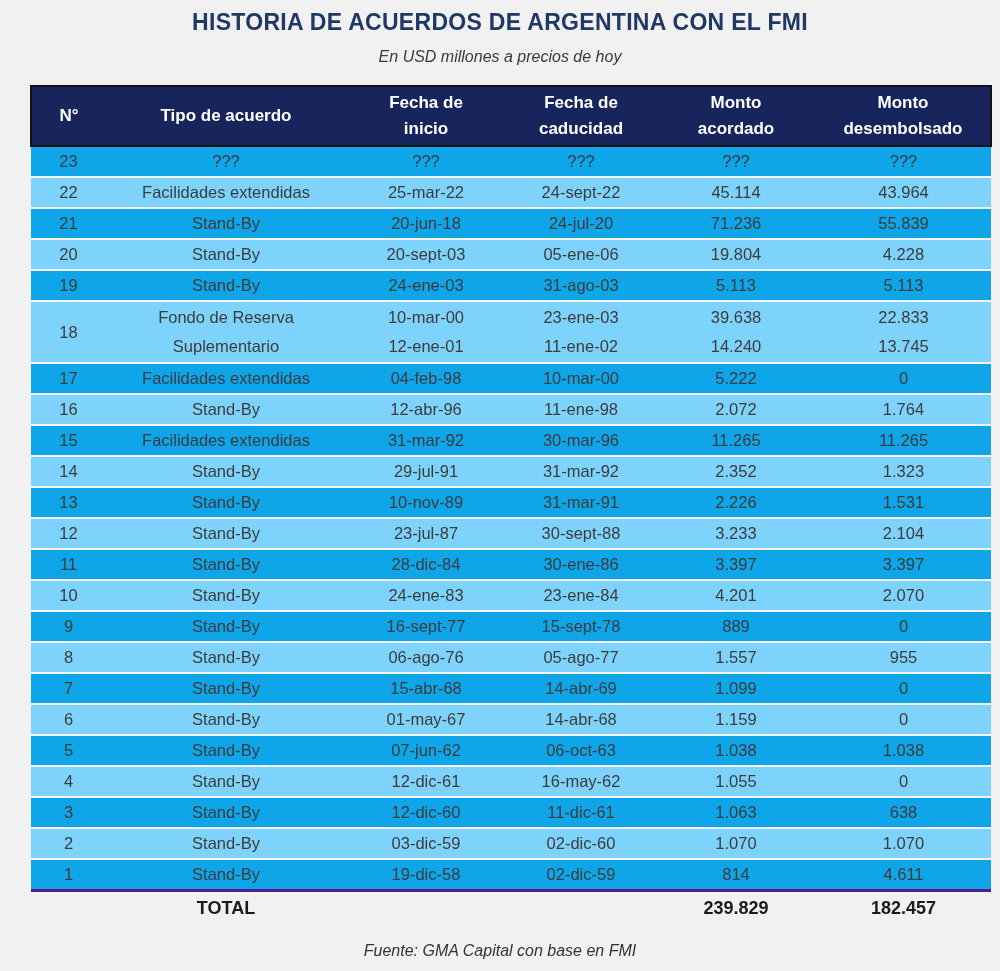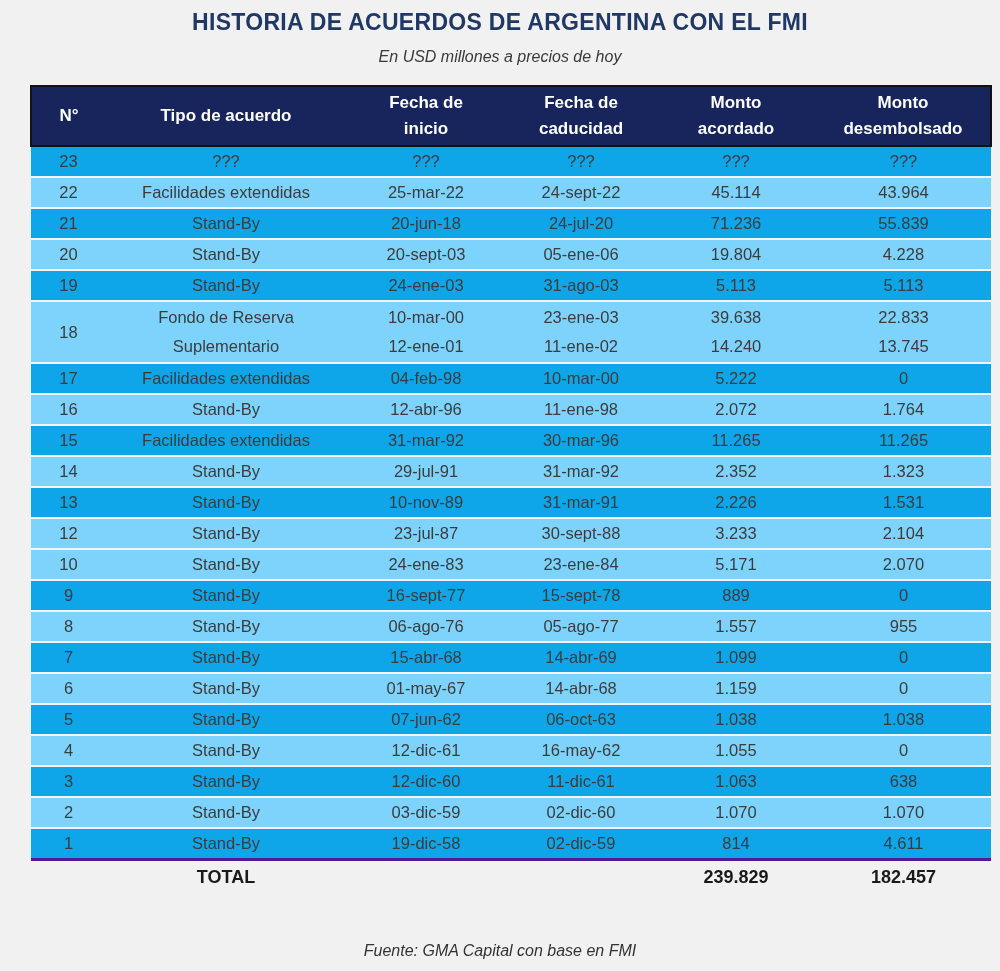--- a/index.html
+++ b/index.html
@@ -242,26 +242,34 @@
           <td>1.531</td>
         </tr>
         <tr class="blue">
           <td>12</td>
           <td>Stand-By</td>
           <td>23-jul-87</td>
           <td>30-sept-88</td>
           <td>3.233</td>
           <td>2.104</td>
         </tr>
+        <tr class="gray">
+          <td>11</td>
+          <td>Stand-By</td>
+          <td>28-dic-84</td>
+          <td>30-ene-86</td>
+          <td>3.397</td>
+          <td>3.397</td>
+        </tr>
         <tr class="blue">
           <td>10</td>
           <td>Stand-By</td>
           <td>24-ene-83</td>
           <td>23-ene-84</td>
-          <td>5.171</td>
+          <td>4.201</td>
           <td>2.070</td>
         </tr>
         <tr class="gray">
           <td>9</td>
           <td>Stand-By</td>
           <td>16-sept-77</td>
           <td>15-sept-78</td>
           <td>889</td>
           <td>0</td>
         </tr>

